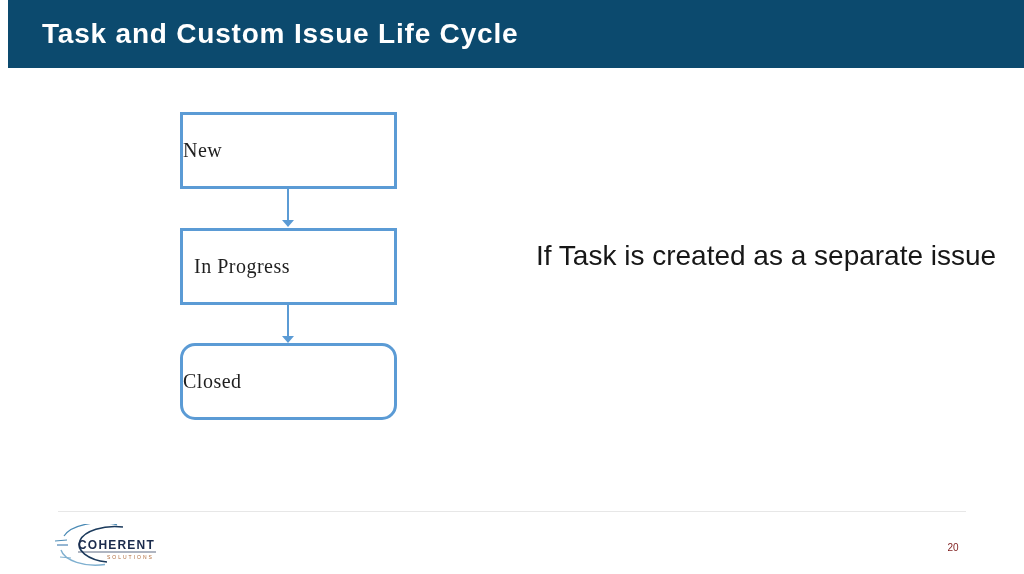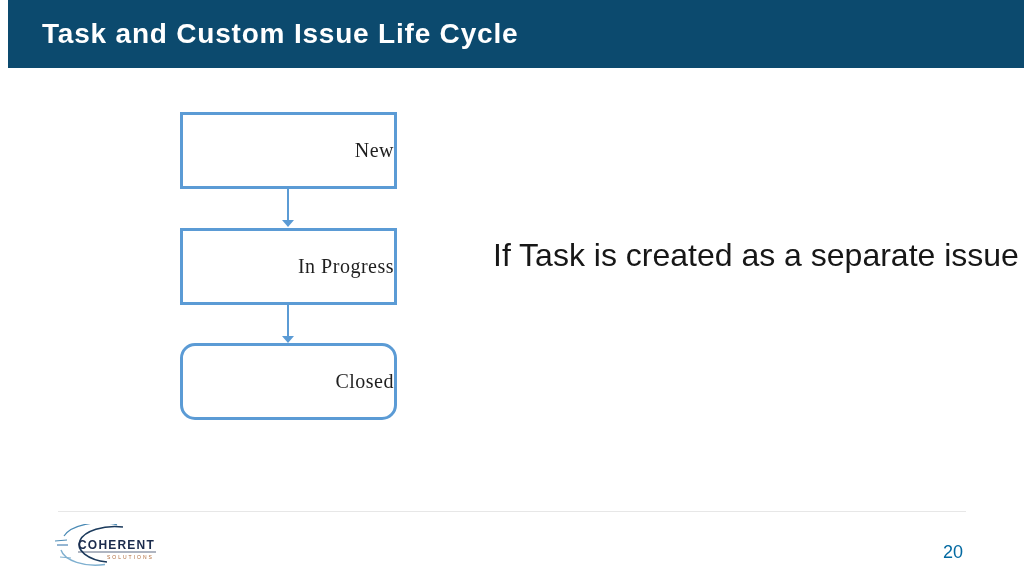--- a/index.html
+++ b/index.html
@@ -33,21 +33,21 @@
   
   .flow-node {
     position: absolute;
     left: 180px;
     width: 217px;
     height: 77px;
     background: #ffffff;
     border: 3px solid #5B9BD5;
     display: flex;
     align-items: center;
-    justify-content: flex-end;
+    justify-content: flex-start;
   }
   .node-label {
     font-family: "Liberation Serif", "DejaVu Serif", serif;
     font-size: 20px;
     color: #1f1f1f;
     letter-spacing: 0.5px;
   }
   .node-new { top: 112px; }
   .node-inprogress { top: 228px; padding-left: 11px; }
   .node-closed { top: 343px; border-radius: 15px; }
@@ -71,23 +71,23 @@
     left: 0;
     bottom: 0;
     width: 0; height: 0;
     border-left: 6px solid transparent;
     border-right: 6px solid transparent;
     border-top: 7px solid #5B9BD5;
   }
   
   .annotation {
     position: absolute;
-    left: 493px;
+    left: 536px;
     top: 240px;
-    font-size: 32px;
+    font-size: 28px;
     line-height: 31px;
     color: #171717;
     font-family: "Liberation Sans", sans-serif;
   }
   .annotation .bold { font-weight: 700; }
   
   .footer-divider {
     position: absolute;
     top: 511px;
     left: 58px;
@@ -101,22 +101,22 @@
     top: 524px;
     width: 115px;
     height: 42px;
   }
   .page-number {
     position: absolute;
     left: 938px;
     top: 542px;
     width: 30px;
     text-align: center;
-    font-size: 18px;
-    color: #0369a1;
+    font-size: 10px;
+    color: #7f1d1d;
     font-family: "Liberation Sans", sans-serif;
   }
 </style>
 </head>
 <body>
 
 <div class="slide">
 
   <header class="slide-header">
     <h1 class="slide-title">Task and Custom Issue Life Cycle</h1>

